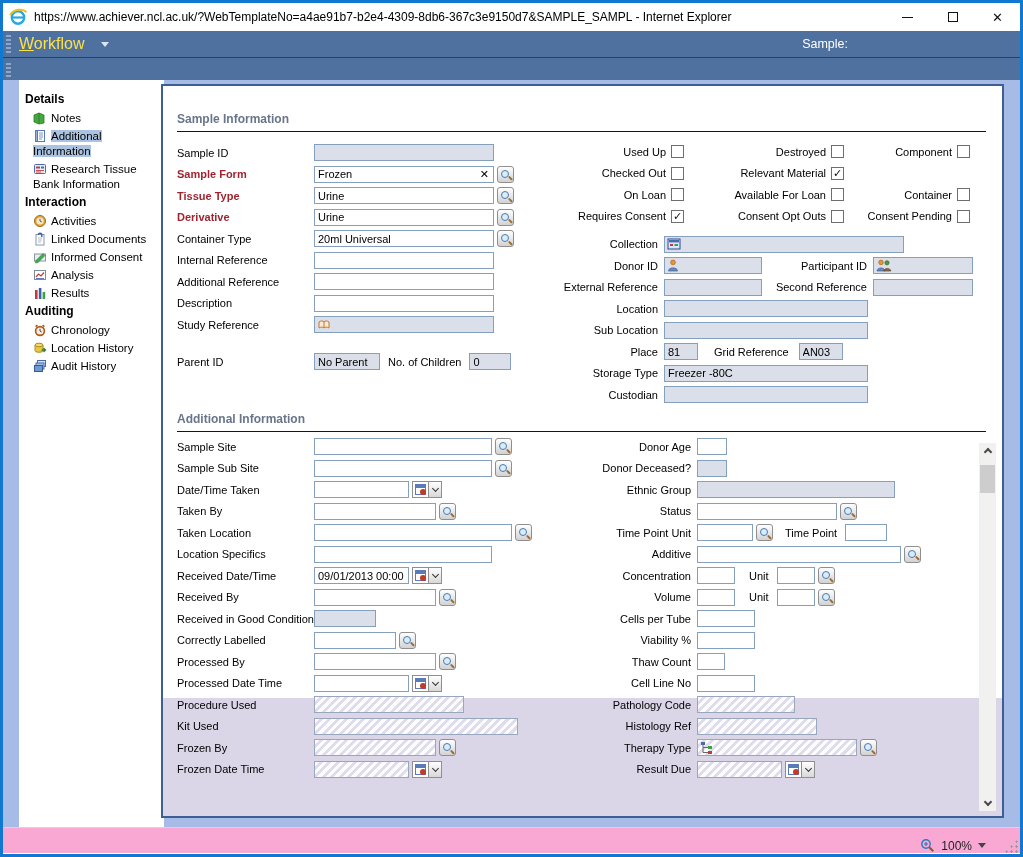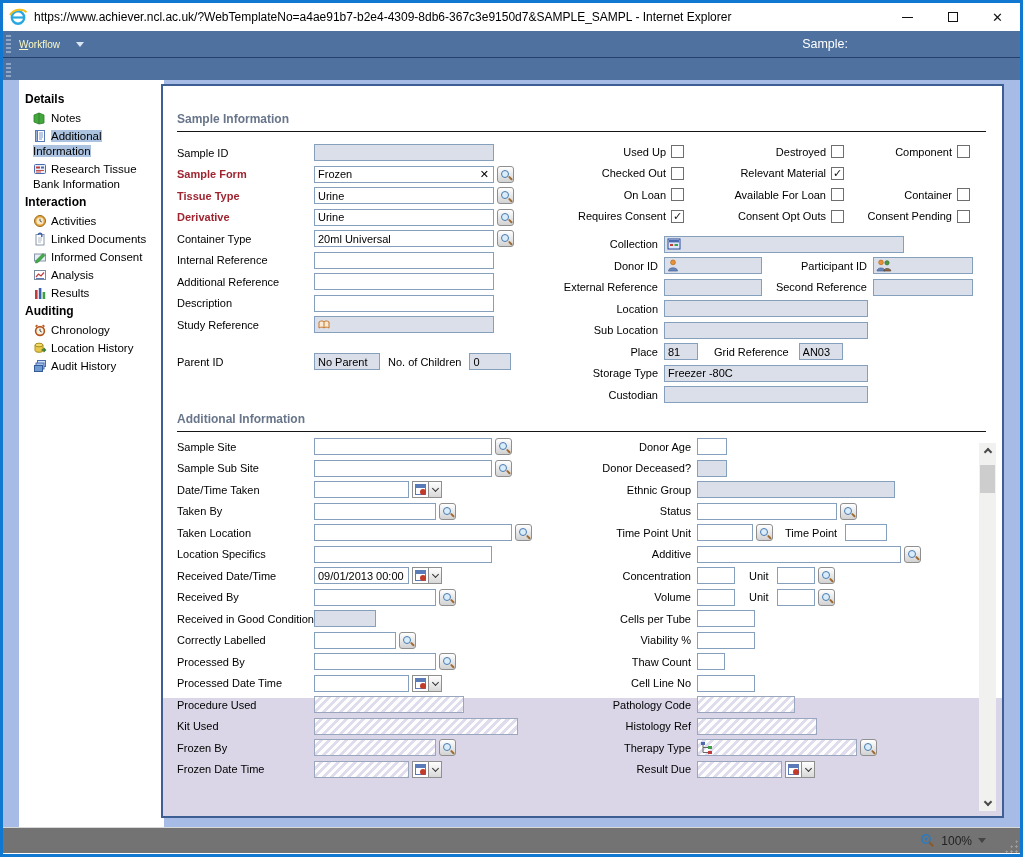--- a/index.html
+++ b/index.html
@@ -17,21 +17,21 @@
   .win-btn { width:45px; display:flex; align-items:center; justify-content:center; cursor:pointer; color:#111; }
   .min-glyph { width:11px; height:1px; background:#111; display:block; }
   .max-glyph { width:10px; height:10px; border:1px solid #111; display:block; }
   .close-glyph { font-size:13px; line-height:1; }
 
   
   .menubar { height:27px; background:#4e719f; display:flex; align-items:center; border-bottom:1px solid #26406e; }
   .toolbar2 { height:22px; background:#4e719f; display:flex; align-items:center; }
   .bar-grip { width:5px; height:70%; margin:0 8px 0 3px; flex:none;
               background:repeating-linear-gradient(0deg,#8fa6c6 0 2px,transparent 2px 4px); }
-  .workflow { color:#fef9c3; font-size:10px; display:flex; align-items:center; gap:16px; cursor:pointer; }
+  .workflow { color:#fde047; font-size:16px; display:flex; align-items:center; gap:16px; cursor:pointer; }
   .workflow .wf-label::first-letter { text-decoration:underline; }
   .wf-caret { width:0; height:0; border-left:4px solid transparent; border-right:4px solid transparent;
               border-top:5px solid #dce6f2; margin-top:1px; }
   .sample-title { margin-left:auto; margin-right:172px; color:#fff; font-weight:normal; font-size:12.5px; }
 
   
   .content { position:relative; height:747px; background:#a6bbe5; }
   .sidebar { position:absolute; left:16px; top:0; bottom:0; width:145px; background:#fff; padding:10px 4px 0 6px;
              font-size:11.5px; color:#000; overflow:hidden; }
   .side-header { font-weight:bold; font-size:12px; margin:2px 0 3px 0; }
@@ -94,21 +94,21 @@
 
   
   .vscroll { position:absolute; right:6px; top:357px; width:17px; height:368px; background:#f1f1f0; z-index:3; }
   .sc-btn { position:absolute; left:0; right:0; height:15px; display:flex; align-items:center; justify-content:center; cursor:pointer; }
   .sc-up { top:0; } .sc-down { bottom:0; }
   .chev-up { width:6px; height:6px; border-left:2px solid #4a4a4a; border-top:2px solid #4a4a4a; transform:rotate(45deg); margin-top:3px; }
   .chev-dn { width:6px; height:6px; border-right:2px solid #4a4a4a; border-bottom:2px solid #4a4a4a; transform:rotate(45deg); margin-bottom:3px; }
   .sc-thumb { position:absolute; left:1px; right:1px; top:22px; height:28px; background:#cdcdcd; cursor:pointer; }
 
   
-  .statusbar { height:26px; background:#737373; border-top:1px solid #d7d7d7; display:flex; align-items:center; }
+  .statusbar { height:26px; background:#f9a8d4; border-top:1px solid #d7d7d7; display:flex; align-items:flex-end; }
   .zoomctl { margin-left:auto; display:flex; align-items:center; gap:6px; font-size:12px; color:#222; cursor:pointer; }
   .zoom-caret { width:0; height:0; border-left:4px solid transparent; border-right:4px solid transparent;
                 border-top:5px solid #444; }
   .resize-grip { width:14px; height:14px; margin:6px 2px 0 18px; align-self:flex-end;
                  background-image:radial-gradient(#9a9a9a 1.2px, transparent 1.3px); background-size:5px 5px;
                  clip-path:polygon(100% 0,100% 100%,0 100%); }
 </style>
 </head>
 <body>
 

